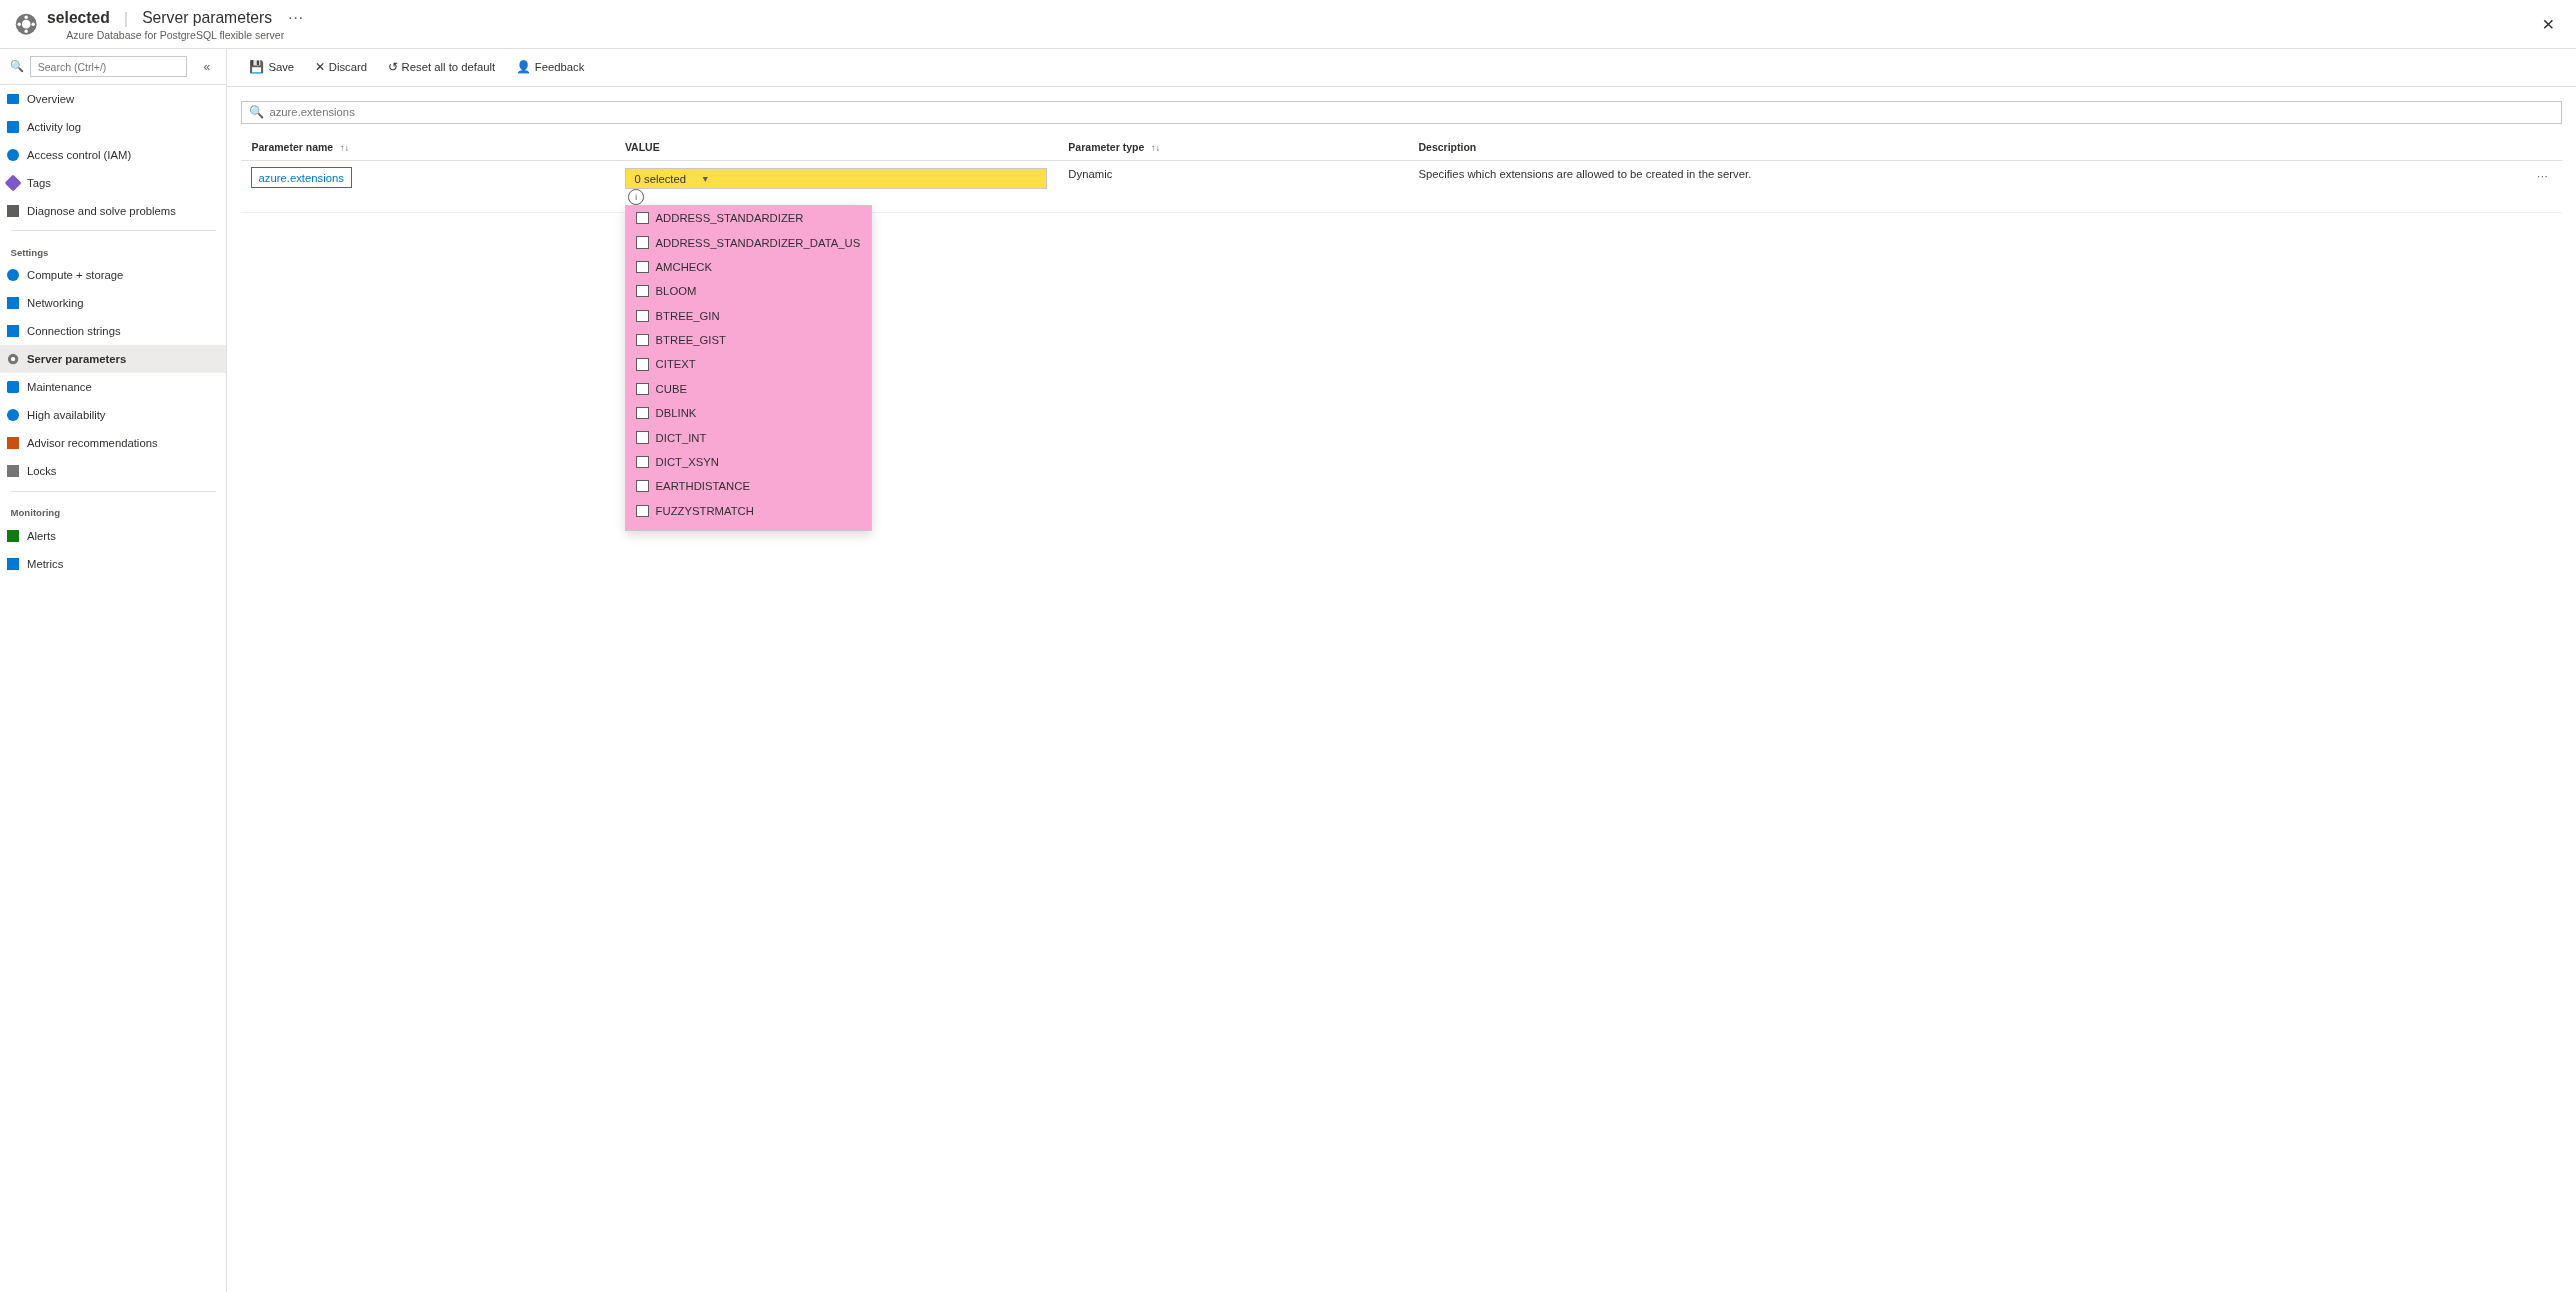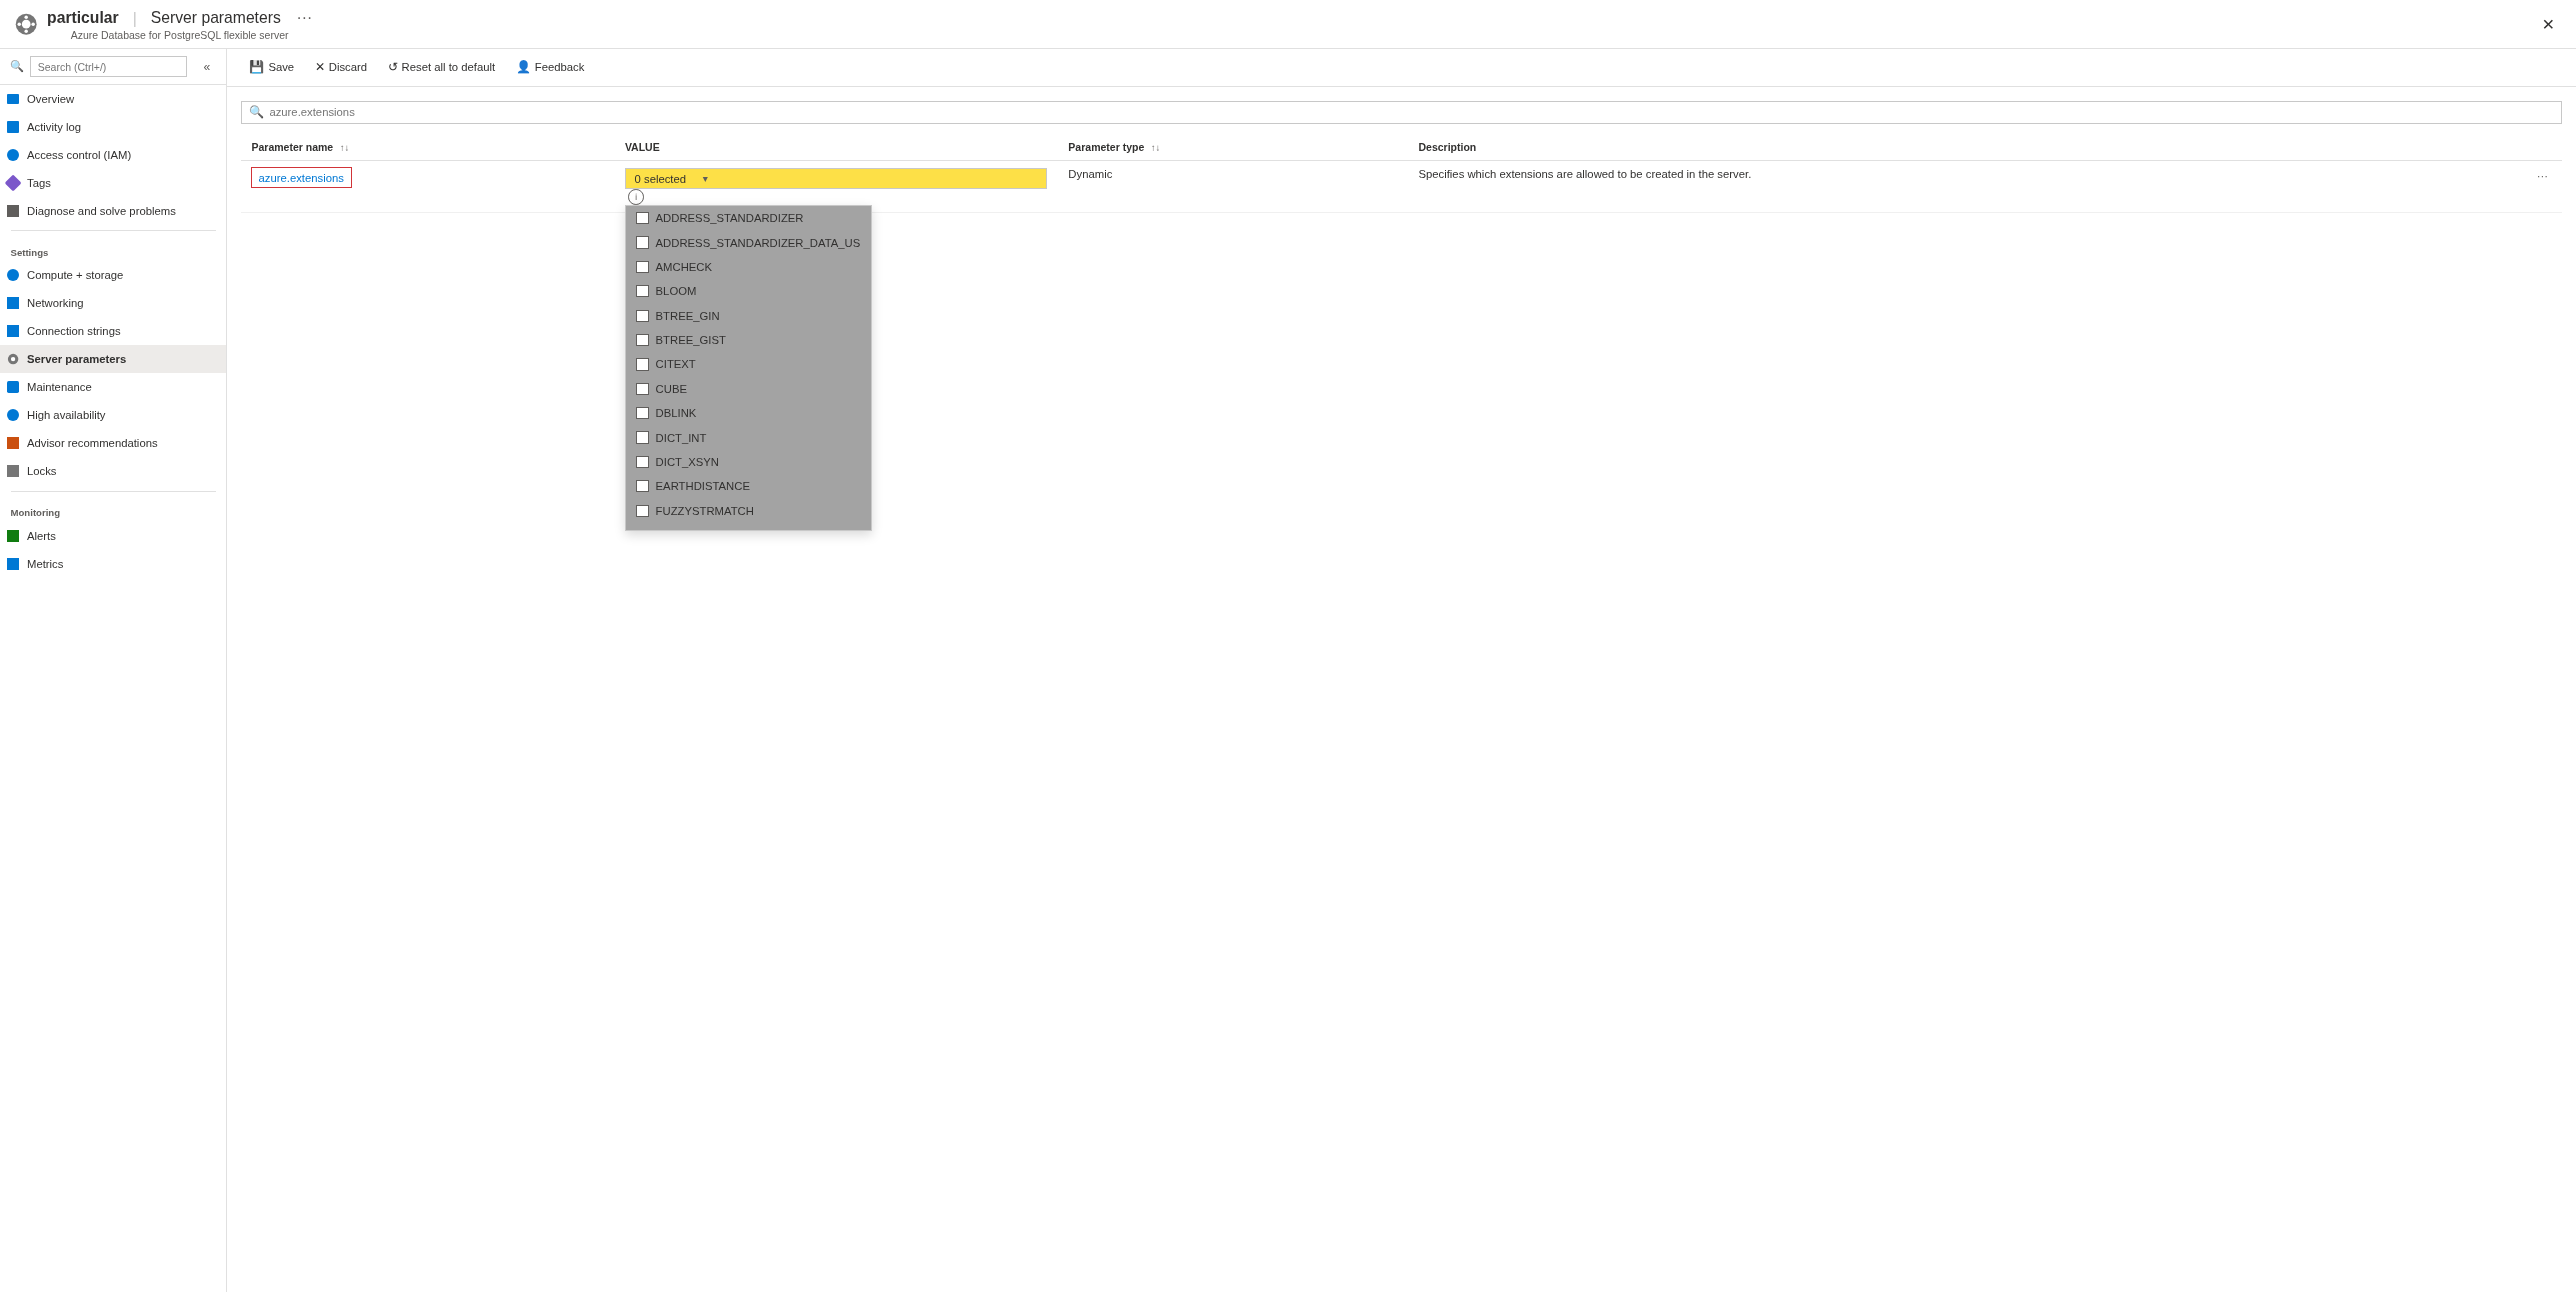--- a/index.html
+++ b/index.html
@@ -102,21 +102,21 @@
     .dropdown-wrapper { position: relative; }
     .dropdown-btn {
       display: flex; align-items: center; border: 0.9px solid #c8c8c8;
       padding: 3.5px 8.7px; cursor: pointer; font-size: 11.3px; color: #323130;
       background: #fde047; min-width: 122px; gap: 15px; 
     }
     .dropdown-chevron { font-size: 8.7px; color: #605e5c; }
 
     .dropdown-panel {
       position: absolute; top: 100%; left: 0; z-index: 100;
-      background: #a3a3a3; border: 0.9px solid #c8c8c8; box-shadow: 0 3.5px 10.5px rgba(0,0,0,0.15);
+      background: #f9a8d4; border: 0.9px solid #c8c8c8; box-shadow: 0 3.5px 10.5px rgba(0,0,0,0.15);
       min-width: 227px; max-height: 366px; overflow-y: auto;
     }
     .dropdown-item {
       display: flex; align-items: center; padding: 6.1px 10.5px; cursor: pointer;
       font-size: 11.3px; color: #323130; gap: 7px;
     }
     .dropdown-checkbox {
       width: 12.2px; height: 12.2px; border: 0.9px solid #605e5c;
       display: inline-flex; align-items: center; justify-content: center;
       flex-shrink: 0; background: #fff;
@@ -159,21 +159,21 @@
         <circle cx="14" cy="14" r="12" fill="#767676"></circle>
         <circle cx="14" cy="14" r="5" fill="#fff"></circle>
         <circle cx="14" cy="6" r="2" fill="#fff"></circle>
         <circle cx="14" cy="22" r="2" fill="#fff"></circle>
         <circle cx="6" cy="14" r="2" fill="#fff"></circle>
         <circle cx="22" cy="14" r="2" fill="#fff"></circle>
       </svg>
     </div>
     <div class="title-bar-text">
       <div style="display:flex; align-items:center; gap:5.2px;">
-        <span class="title-bar-title">particular</span>
+        <span class="title-bar-title">selected</span>
         <span class="title-separator">|</span>
         <span class="title-bar-name">Server parameters</span>
         <span class="title-bar-ellipsis">···</span>
       </div>
       <div class="title-bar-subtitle">Azure Database for PostgreSQL flexible server</div>
     </div>
     <span class="title-close">✕</span>
   </div>
 
   <div class="main-layout">

